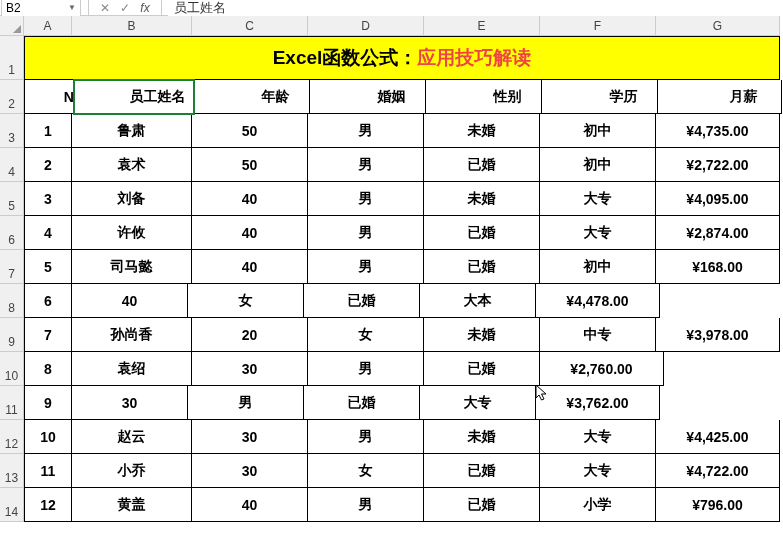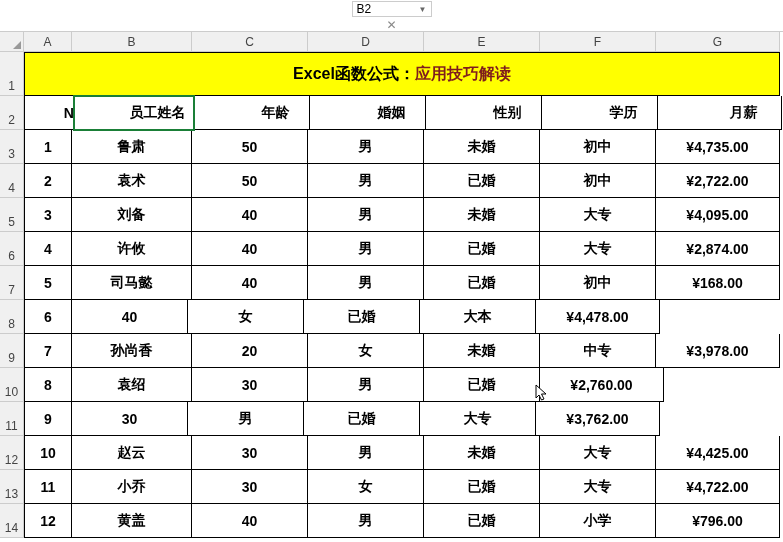--- a/index.html
+++ b/index.html
@@ -8,24 +8,23 @@
       font-size: 12px;
       background: #fff;
       width: 783px;
       height: 542px;
       overflow: hidden;
       position: relative;
     }
     .formula-bar {
       display: flex;
       align-items: center;
-      height: 32px;
+      height: 16px;
       border-bottom: 1px solid #ccc;
       background: #fff;
-      flex-direction: column;
     }
     .name-box {
       width: 80px;
       height: 22px;
       border: 1px solid #ccc;
       display: flex;
       align-items: center;
       justify-content: space-between;
       padding: 0 4px;
       margin: 1px;
@@ -107,24 +106,24 @@
       height: 44px;
       display: flex;
     }
     .title-cell {
       background: #ffff00;
       border: 1.5px solid #000;
       display: flex;
       align-items: center;
       justify-content: center;
       font-weight: bold;
-      font-size: 16px;
+      font-size: 19px;
     }
     .title-black { color: #000; }
-    .title-red { color: #7f1d1d; }
+    .title-red { color: #ef4444; }
     .header-row, .data-row {
       display: flex;
       height: 34px;
     }
     .cell {
       border-right: 1.5px solid #000;
       border-bottom: 1.5px solid #000;
       display: flex;
       align-items: center;
       justify-content: center;

